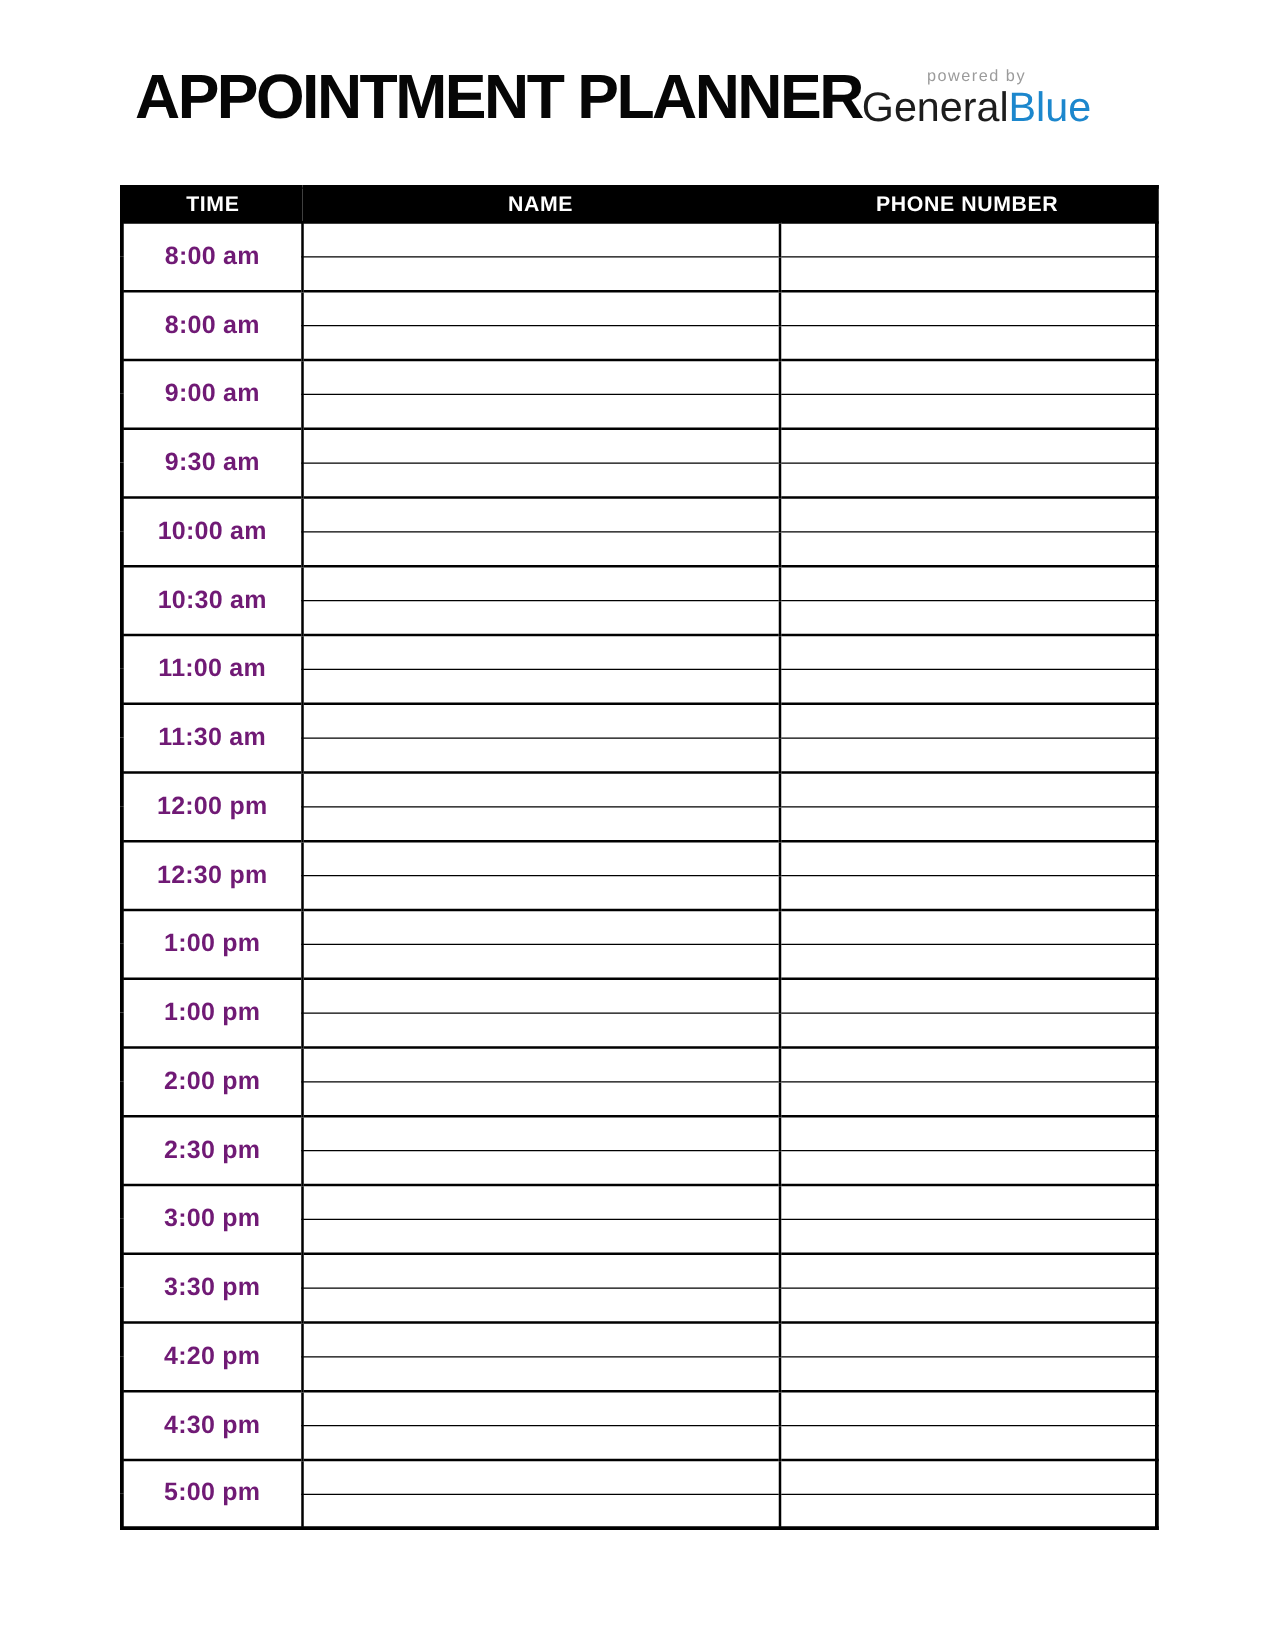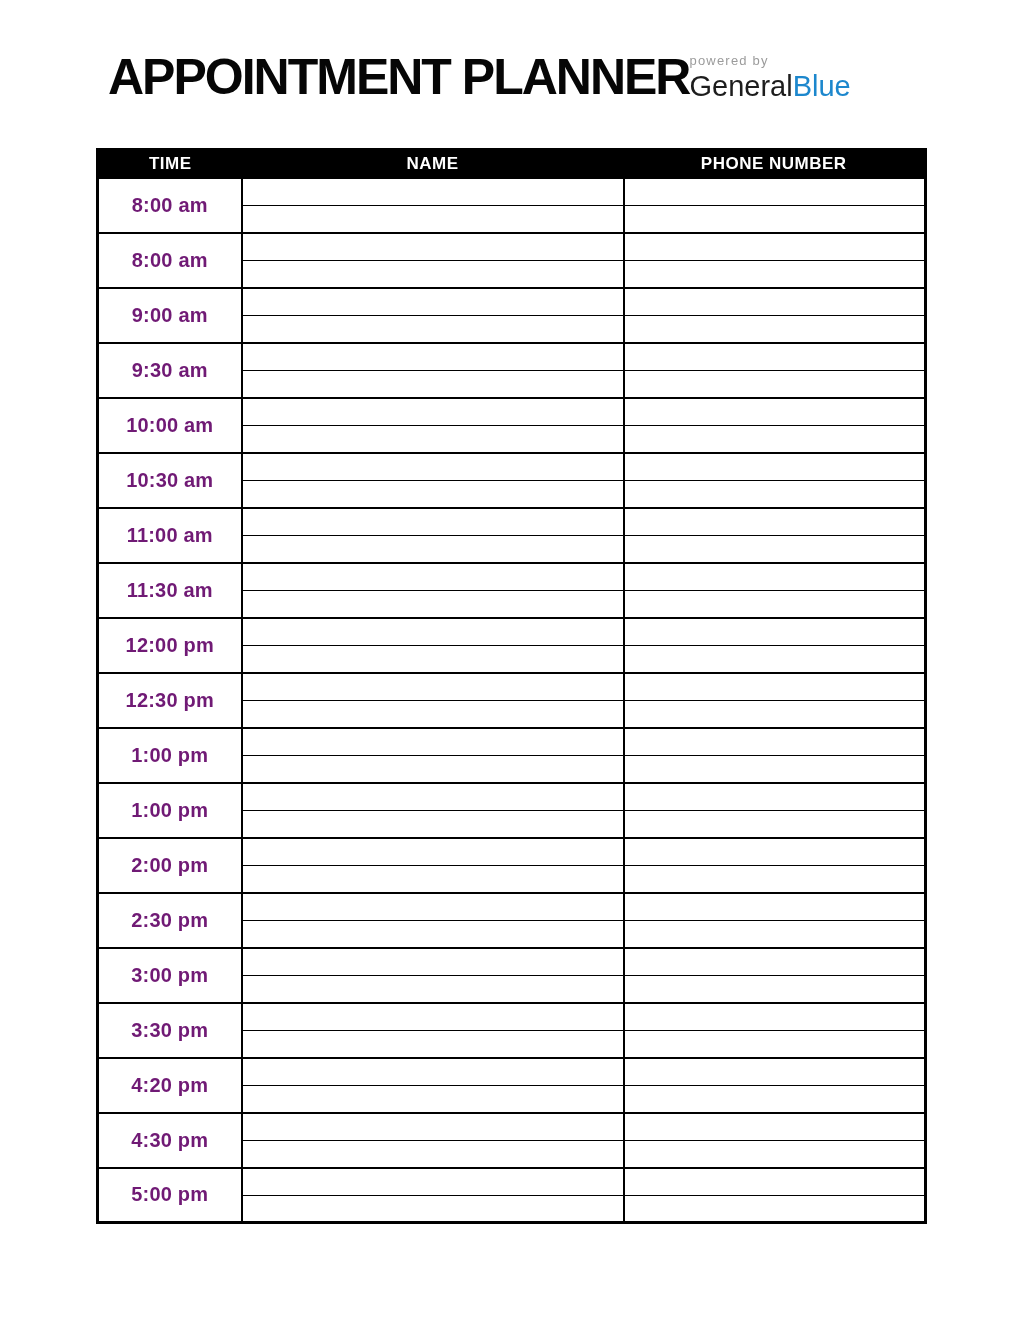--- a/index.html
+++ b/index.html
@@ -41,31 +41,31 @@
     font-size: 50px;
     line-height: 58px;
     font-weight: 800;
     letter-spacing: -2px;
     color: #060606;
     white-space: nowrap;
   }
   .logo-block {
     display: flex;
     flex-direction: column;
-    align-items: flex-start;
+    align-items: center;
     padding-top: 6px;
   }
   .powered-by {
     font-size: 13px;
     letter-spacing: 1.2px;
     color: var(--powered-gray);
     line-height: 14px;
   }
   .brand {
-    font-size: 29px;
+    font-size: 33px;
     line-height: 36px;
     white-space: nowrap;
   }
   .brand-general { color: var(--brand-dark); }
   .brand-blue { color: var(--brand-blue); }
 
   table.schedule {
     margin-top: 40px;
     width: 828px;
     border-collapse: collapse;

